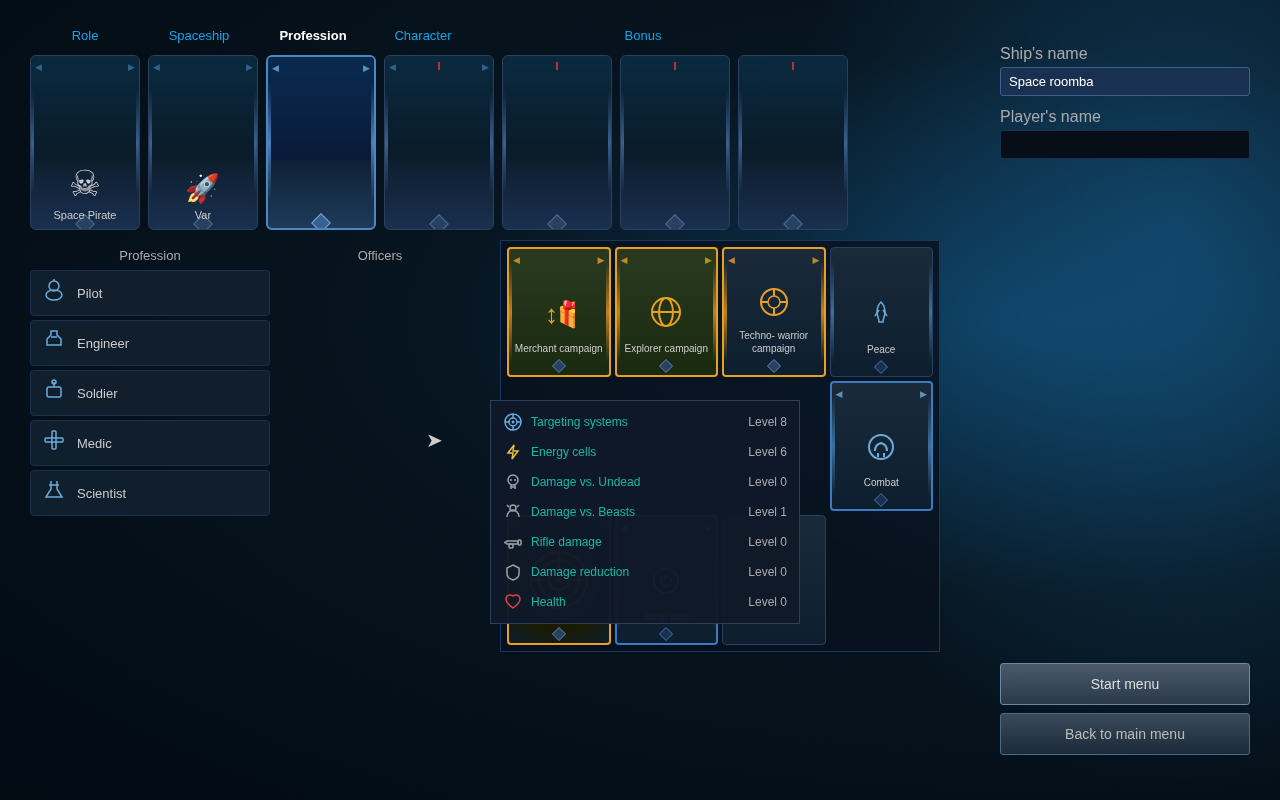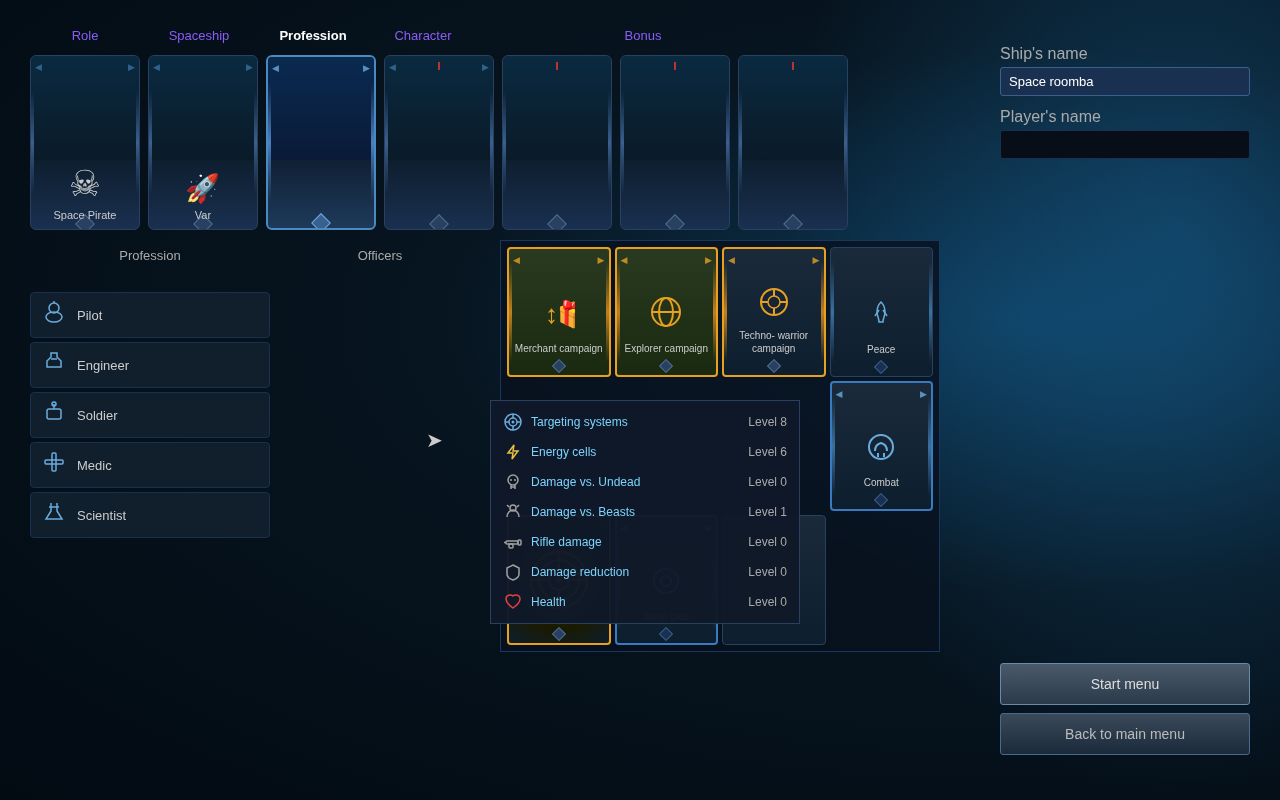--- a/index.html
+++ b/index.html
@@ -31,21 +31,21 @@
     }
 
     .content {
       position: absolute;
       inset: 0;
       z-index: 1;
     }
     .header-label {
       text-align: center;
       font-size: 13px;
-      color: #8b5cf6;
+      color: #0ea5e9;
     }
     .header-label.active {
       color: #fff;
       font-weight: bold;
     }
 
     
     .card-row {
       position: absolute;
       top: 55px;
@@ -131,21 +131,20 @@
       color: #aaa;
       text-align: center;
       position: absolute;
     }
 
     .profession-list {
       position: absolute;
       top: 270px;
       left: 30px;
       width: 240px;
-      margin-top: 22px;
     }
     .profession-item {
       display: flex;
       align-items: center;
       gap: 12px;
       padding: 8px 12px;
       margin-bottom: 4px;
       background: rgba(20,35,50,0.8);
       border: 1px solid #1a3050;
       border-radius: 4px;
@@ -312,21 +311,21 @@
       height: 20px;
       font-size: 14px;
       display: flex;
       align-items: center;
       justify-content: center;
       flex-shrink: 0;
     }
     .skill-name {
       flex: 1;
       font-size: 12px;
-      color: #7dd3fc;
+      color: #14b8a6;
     }
     .skill-level {
       font-size: 12px;
       color: #aaa;
       white-space: nowrap;
     }
 
     
     .btn-start {
       position: absolute;

